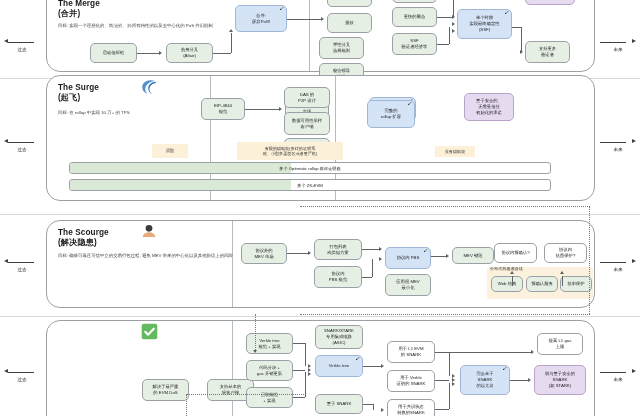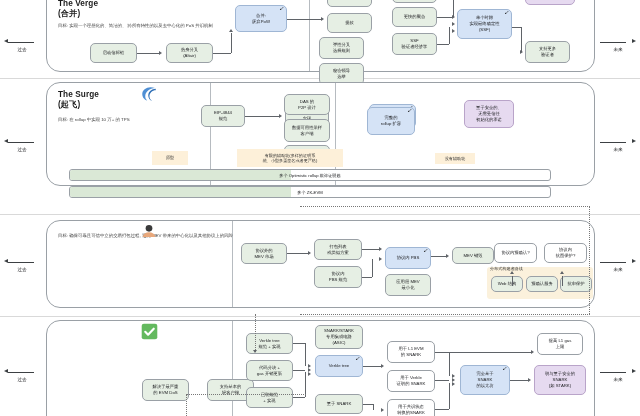--- a/index.html
+++ b/index.html
@@ -274,21 +274,21 @@
         <span class="tri-r"></span>
       </div>
     <div class="lbl">未来</div>
   </div>
 
   <div class="section" id="sec-merge" style="top:-52px; height:124px">
     <div class="sec-divider" style="left:262px"></div>
 
     <div class="sec-head" style="top:50px">
       <div class="sec-title">
-        <span>The Verge</span><br>
+        <span>The Merge</span><br>
         <span>(合并)</span>
       </div>
       <div class="sec-goal">目标: 实现一个理想化的、简洁的、
 跨所有特性的以及去中心化的 PoS
 共识机制</div>
     </div>
 
     <div class="node green" style="left:43px; top:94px; width:47px; height:20px">
       <span>启动信标链</span>
     </div>
@@ -358,21 +358,21 @@
     <div class="arrow" style="left:405px; top:72.8px"></div>
     <div class="ln h" style="left:390px; top:95px; width:12px"></div>
     <div class="ln v" style="left:402px; top:78px; height:17px"></div>
     <div class="arrow" style="left:405px; top:79.8px"></div>
 
     <div class="ln h" style="left:465px; top:78px; width:9px"></div>
     <div class="ln v" style="left:474px; top:78px; height:25px"></div>
     <div class="arrow" style="left:473px; top:101px"></div>
   </div>
 
-  <div class="section" id="sec-surge" style="top:82px; height:104px">
+  <div class="section" id="sec-surge" style="top:75px; height:126px">
     <div class="sec-divider" style="left:163px"></div>
     <div class="sec-divider" style="left:288px"></div>
 
     <div class="sec-head">
       <div class="sec-title">
         <span>The Surge</span><br>
         <span>(起飞)</span>
       </div>
       <div class="sec-goal" style="margin-top:7px">目标: 在 rollup 中实现 10 万+ 的 TPS</div>
     </div>
@@ -441,20 +441,24 @@
     <div class="pbar" style="left:22px; top:103px; width:482px; height:12px">
       <div class="fill" id="fill-1" style="width: 46%;"></div>
       <div class="ptxt">多个 ZK-EVM</div>
     </div>
   </div>
 
   <div class="section" id="sec-scourge" style="top:220px; height:88px">
     <div class="sec-divider" style="left:185px"></div>
 
     <div class="sec-head">
+      <div class="sec-title">
+        <span>The Scourge</span><br>
+        <span>(解决隐患)</span>
+      </div>
       <div class="sec-goal" style="margin-top:5px">目标: 确保可靠且可信中立的交易打包过程,
 避免 MEV 带来的中心化以及其他协议上的风险</div>
     </div>
     <div class="sec-icon">
       <svg width="16" height="16" viewBox="0 0 24 24">
         <circle cx="12" cy="8" r="5" fill="#3a3a3a"></circle>
         <path d="M2.5 21c.8-4.8 4.7-7 9.5-7s8.7 2.2 9.5 7z" fill="#e8a87c"></path>
       </svg>
     </div>
 

